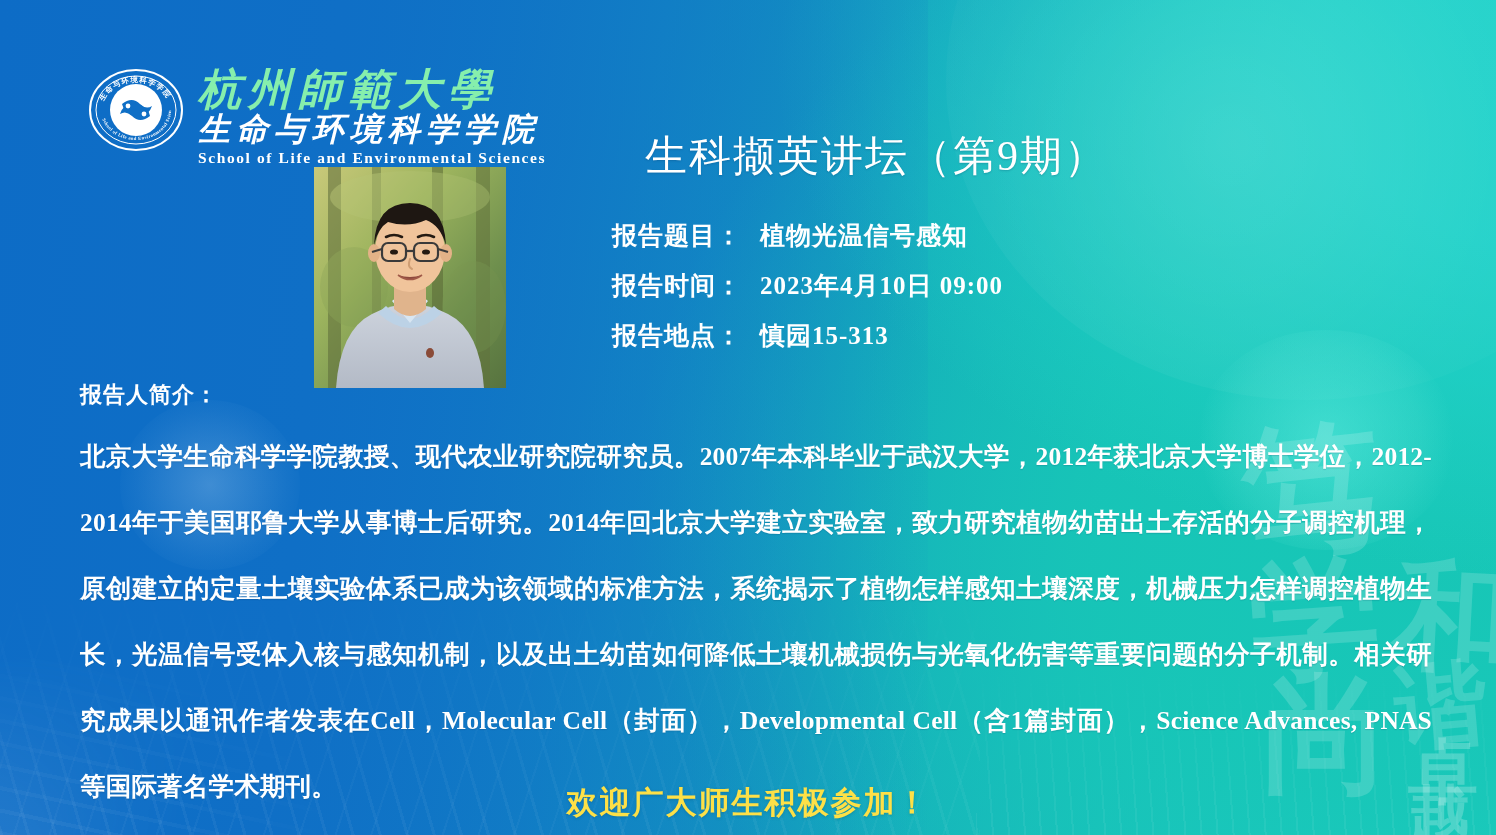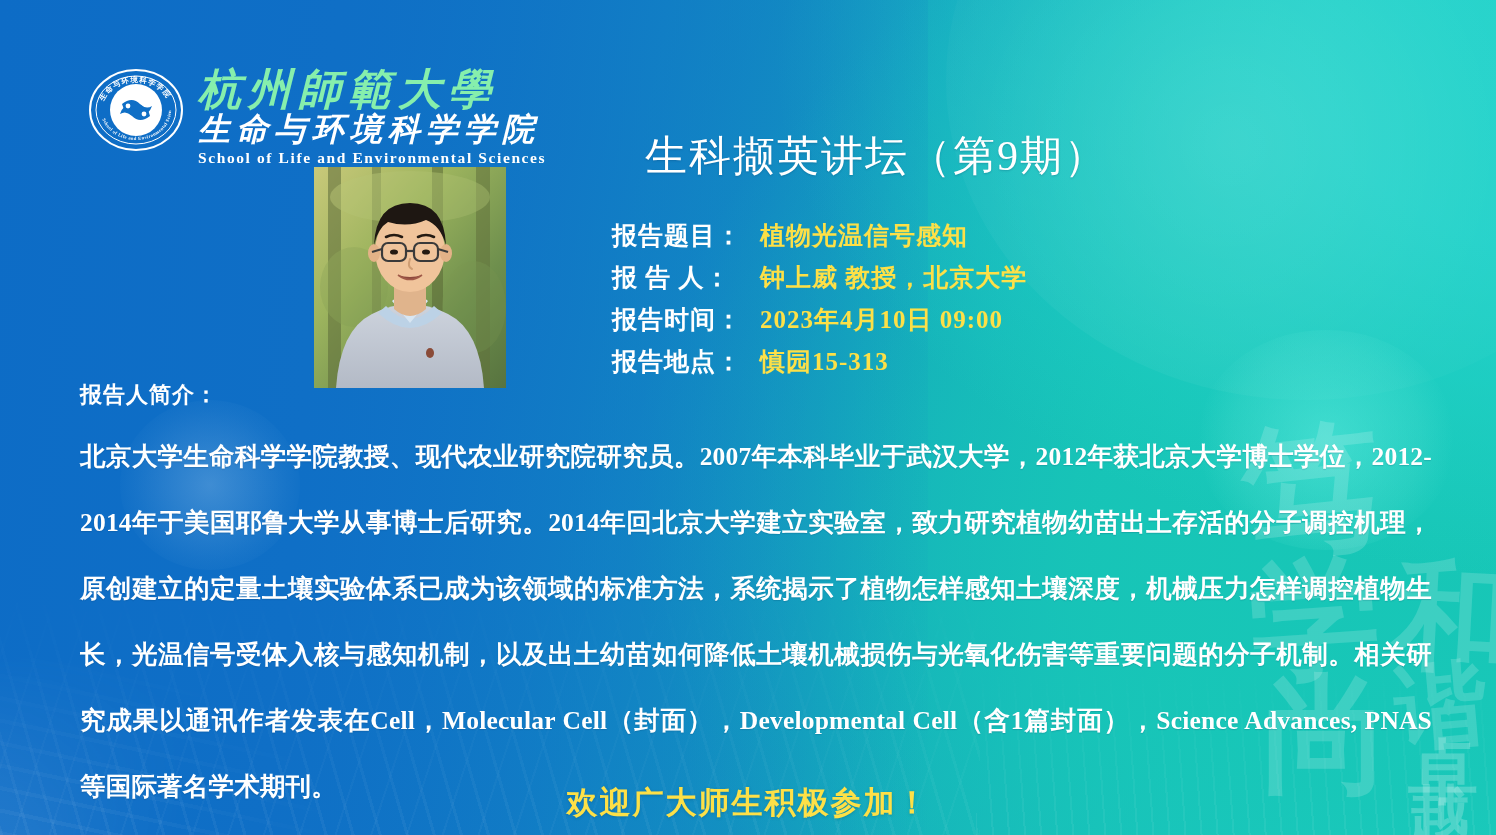--- a/index.html
+++ b/index.html
@@ -179,40 +179,40 @@
     background: #7e8a5a;
   }
   .portrait svg { display: block; }
 
   
   .info-block {
     position: absolute;
     left: 612px; top: 219px;
     display: flex;
     flex-direction: column;
-    gap: 0;
+    gap: 8px;
   }
   .info-row {
     display: flex;
     align-items: baseline;
     height: 42px;
     white-space: nowrap;
   }
   .info-label {
     font-size: 25px;
     font-weight: 700;
     color: #ffffff;
     letter-spacing: 1px;
     width: 148px;
     flex: 0 0 auto;
   }
   .info-value {
     font-size: 25px;
     font-weight: 700;
-    color: #fde047;
+    color: #ffffff;
     letter-spacing: 1px;
   }
 
   
   .bio-title {
     position: absolute;
     left: 80px; top: 380px;
     font-size: 22px;
     font-weight: 700;
     color: #ffffff;
@@ -357,24 +357,20 @@
       <ellipse cx="116" cy="186" rx="4" ry="5" fill="#8a4b38"></ellipse>
     </svg>
   </div>
 
   <div class="info-block">
     <div class="info-row">
       <span class="info-label">报告题目：</span>
       <span class="info-value">植物光温信号感知</span>
     </div>
     <div class="info-row">
-      <span class="info-label">报 告 人：</span>
-      <span class="info-value">钟上威 教授，北京大学</span>
-    </div>
-    <div class="info-row">
       <span class="info-label">报告时间：</span>
       <span class="info-value">2023年4月10日 09:00</span>
     </div>
     <div class="info-row">
       <span class="info-label">报告地点：</span>
       <span class="info-value">慎园15-313</span>
     </div>
   </div>
 
   <div class="bio-title">报告人简介：</div>

